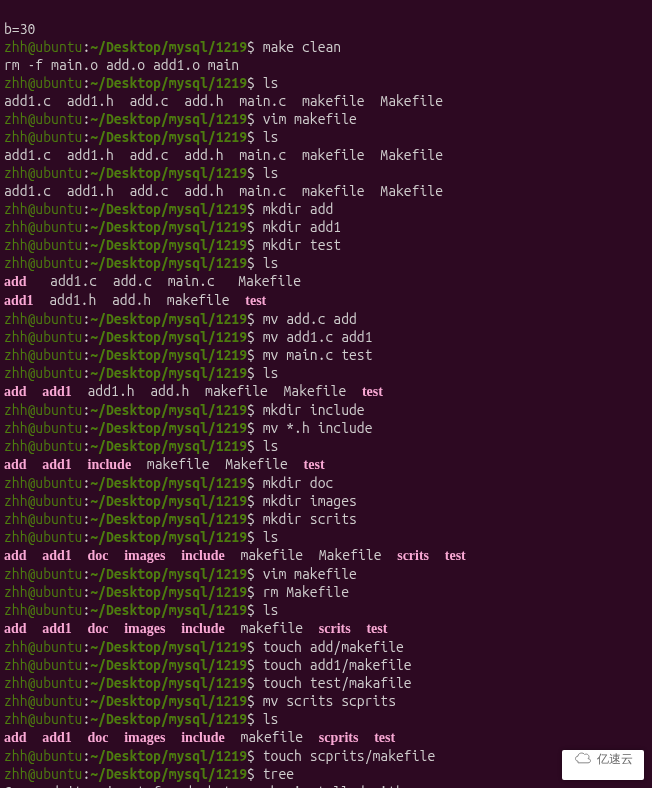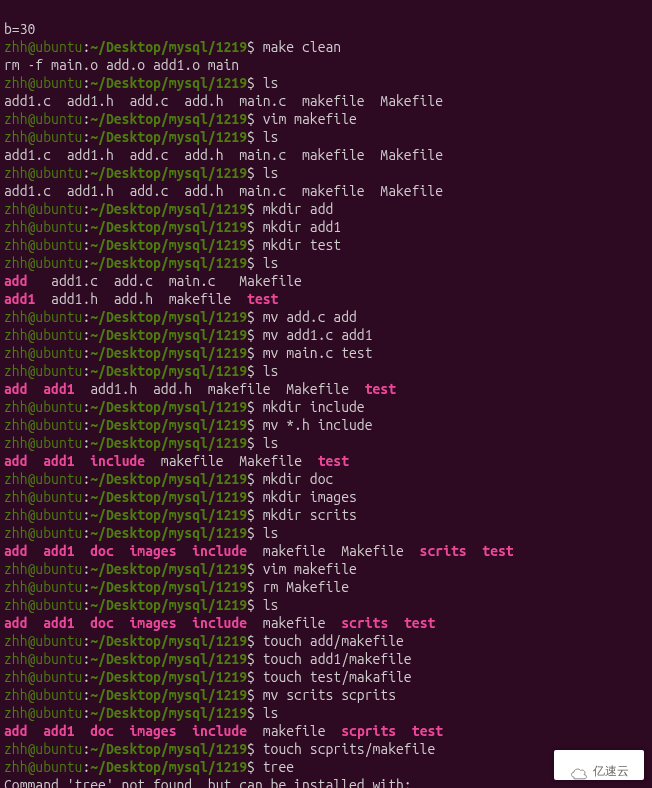--- a/index.html
+++ b/index.html
@@ -18,32 +18,32 @@
     position: relative;
   }
   .terminal {
     padding: 20px 4px;
     white-space: pre;
   }
   .user { color: #4d7c0f; font-weight: normal; }
   .path { color: #4d7c0f; font-weight: bold; }
   .dollar { color: #d0cece; }
   .cmd { color: #d0cece; text-align: center; }
-  .dir { color: #ec4899; font-weight: bold; }
+  .dir { color: #f9a8d4; font-weight: bold; font-family: Liberation Serif, serif; }
   .out { color: #d0cece; }
   .line { display: block; }
   .watermark {
     position: absolute;
     right: 8px;
     bottom: 8px;
-    width: 90px;
+    width: 82px;
     height: 30px;
     background: #fff;
     display: flex;
-    align-items: flex-end;
+    align-items: flex-start;
     justify-content: center;
     font-family: sans-serif;
     font-size: 12px;
     color: #666;
     border-radius: 2px;
     box-shadow: 0 0 4px rgba(0,0,0,0.3);
   }
   .cloud {
     width: 20px;
     height: 14px;

